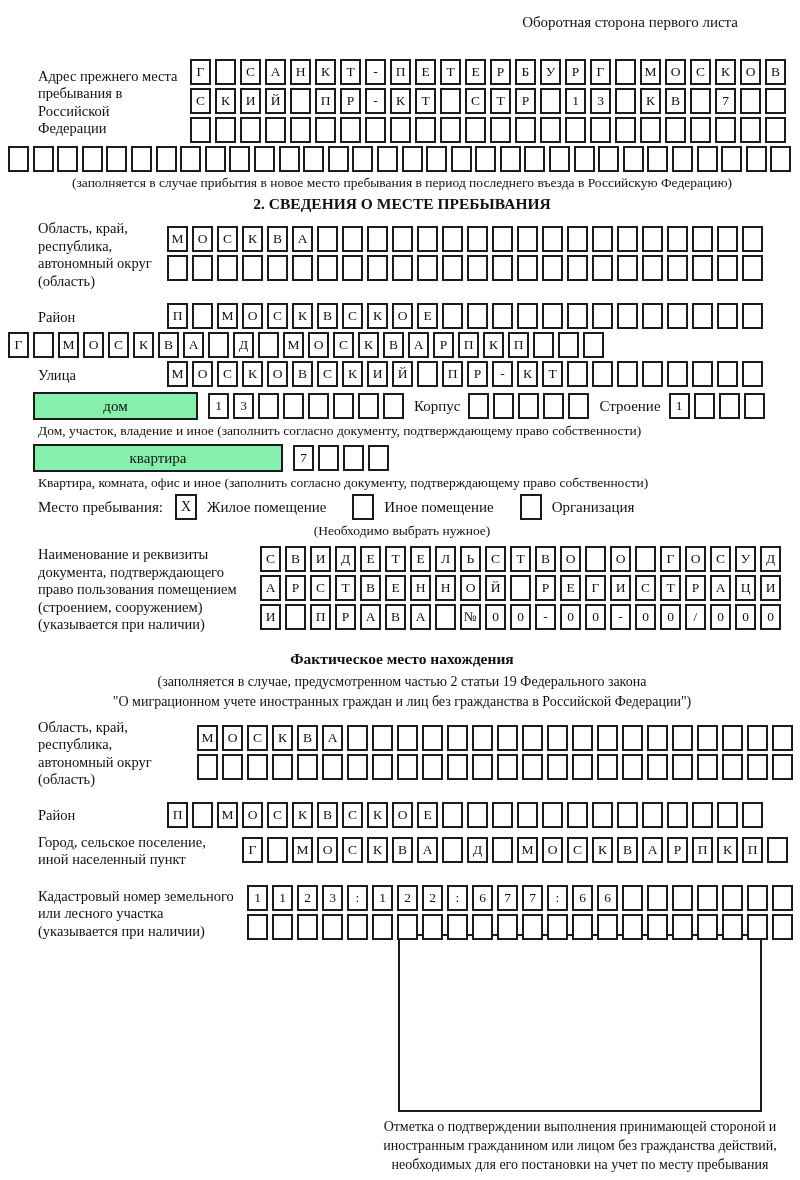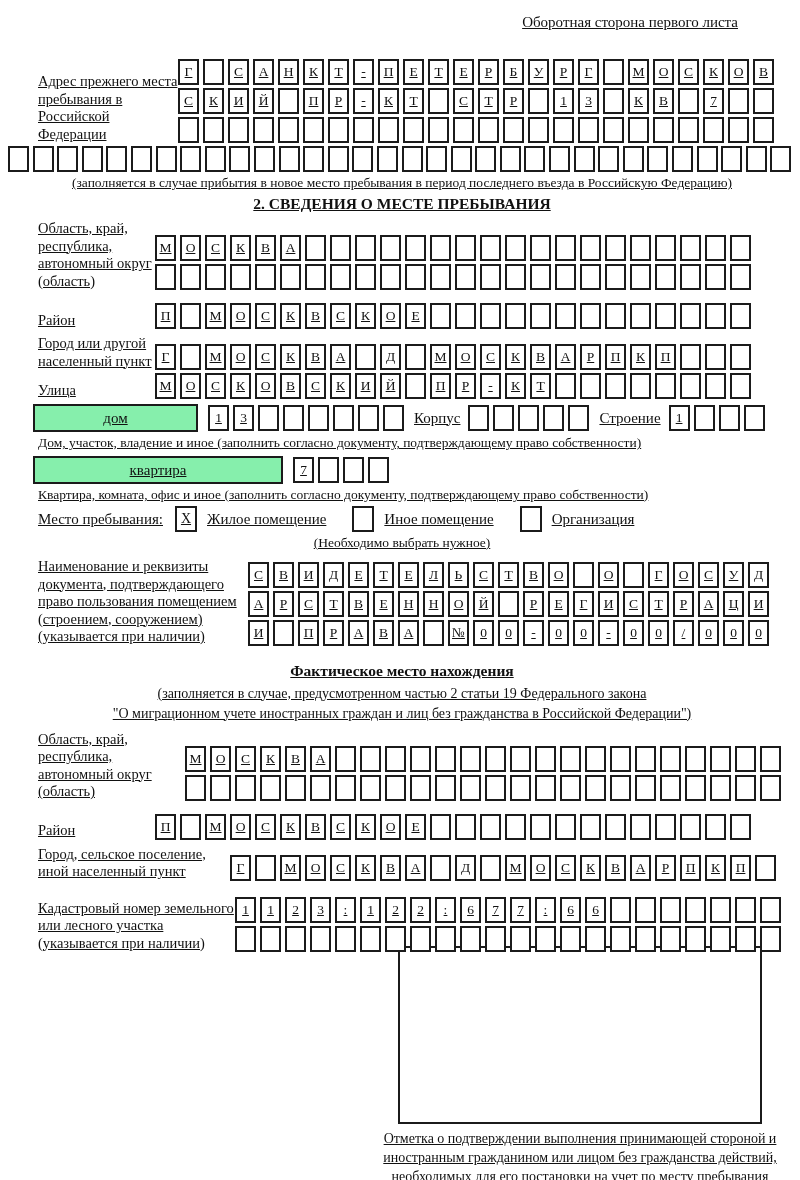--- a/index.html
+++ b/index.html
@@ -1,22 +1,22 @@
 <!DOCTYPE html>
 <html><head>
 <meta charset="utf-8">
 <style>
   html,body{margin:0;padding:0;background:#fff;}
   body{width:800px;height:1180px;overflow:hidden;
        font-family:"Liberation Serif","DejaVu Serif",serif;color:#111;}
-  #page{position:relative;width:800px;height:1180px;box-sizing:border-box;padding:0 4px 0 8px;text-decoration:underline;}
+  #page{position:relative;width:800px;height:1180px;box-sizing:border-box;padding:0 4px 0 8px;}
 
   .hdr-note{padding-top:14px;text-align:right;padding-right:58px;font-size:15px;}
 
-  .field{display:flex;align-items:flex-end;}
+  .field{display:flex;align-items:center;gap:12px;}
   .flabel{font-size:14.5px;line-height:17.5px;box-sizing:border-box;padding-left:30px;padding-top:3px;flex:none;}
   .w147{width:147px;}
   .w170{width:170px;}
   .w177{width:177px;}
   .w222{width:222px;}
   .w227{width:227px;}
   .w240{width:240px;}
 
   .cellrow{display:flex;flex:none;}
   .rows .cellrow{margin-bottom:3px;}
@@ -269,21 +269,20 @@
         <span class="cell"></span>
         <span class="cell"></span>
         <span class="cell"></span>
         <span class="cell"></span>
         <span class="cell"></span>
         <span class="cell"></span>
       </div>
   </div>
 
   <div class="field mt3">
-    <div class="flabel w147">Город или другой населенный пункт</div>
     <div class="cellrow">
         <span class="cell">Г</span>
         <span class="cell"></span>
         <span class="cell">М</span>
         <span class="cell">О</span>
         <span class="cell">С</span>
         <span class="cell">К</span>
         <span class="cell">В</span>
         <span class="cell">А</span>
         <span class="cell"></span>

